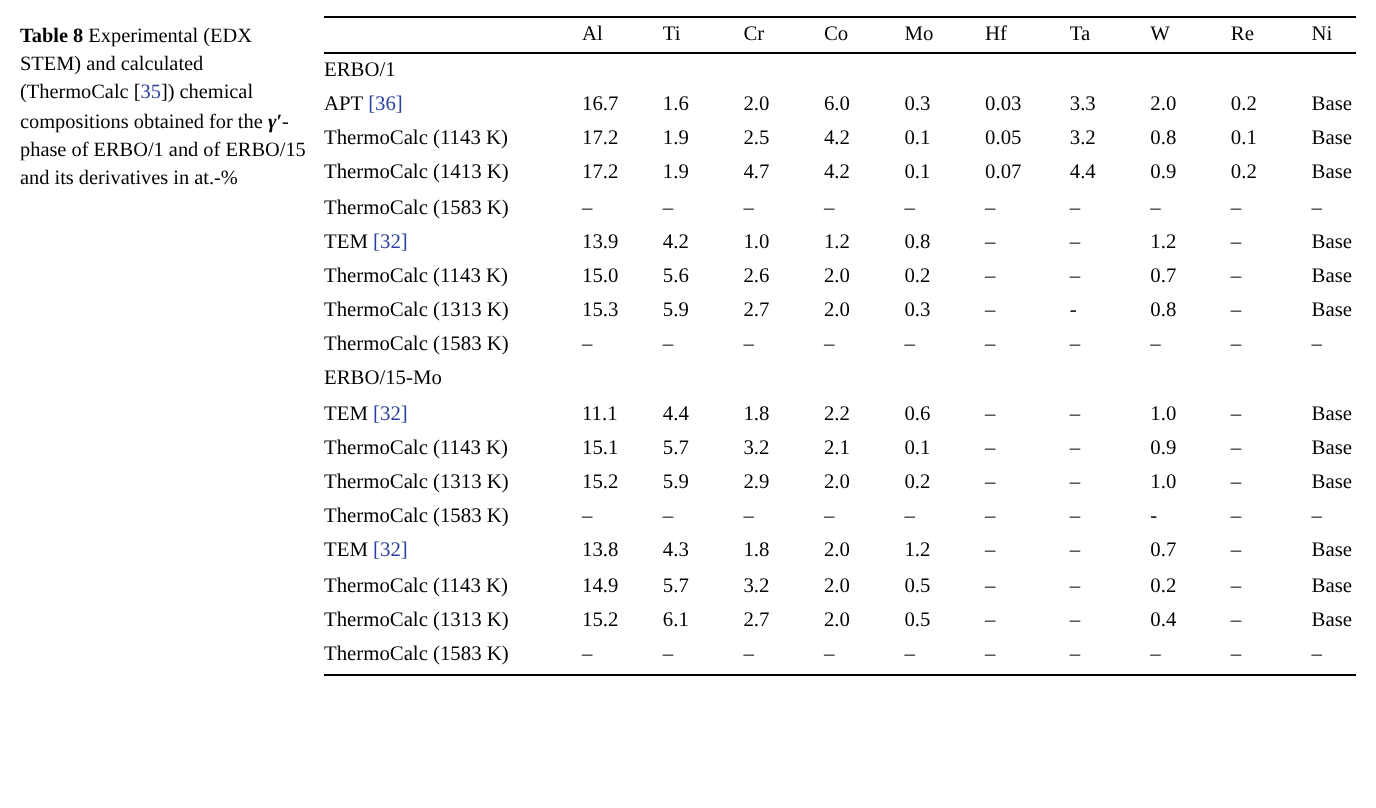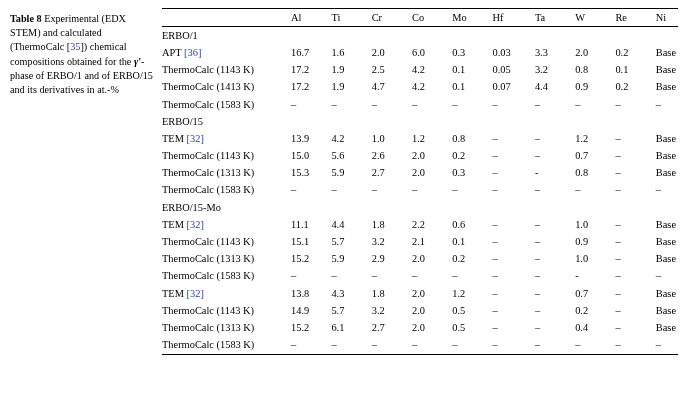--- a/index.html
+++ b/index.html
@@ -184,23 +184,20 @@
           <td class="num">–</td>
           <td class="num">–</td>
           <td class="num">–</td>
           <td class="num">–</td>
           <td class="num">–</td>
           <td class="num">–</td>
           <td class="num">–</td>
         </tr>
 
         <tr>
-          <td class="row-label grp" colspan="11">ERBO/15</td>
-        </tr>
-        <tr>
           <td class="row-label"><span>TEM</span> <span class="ref">[<span>32</span>]</span></td>
           <td class="num">13.9</td>
           <td class="num">4.2</td>
           <td class="num">1.0</td>
           <td class="num">1.2</td>
           <td class="num">0.8</td>
           <td class="num">–</td>
           <td class="num">–</td>
           <td class="num">1.2</td>
           <td class="num">–</td>

